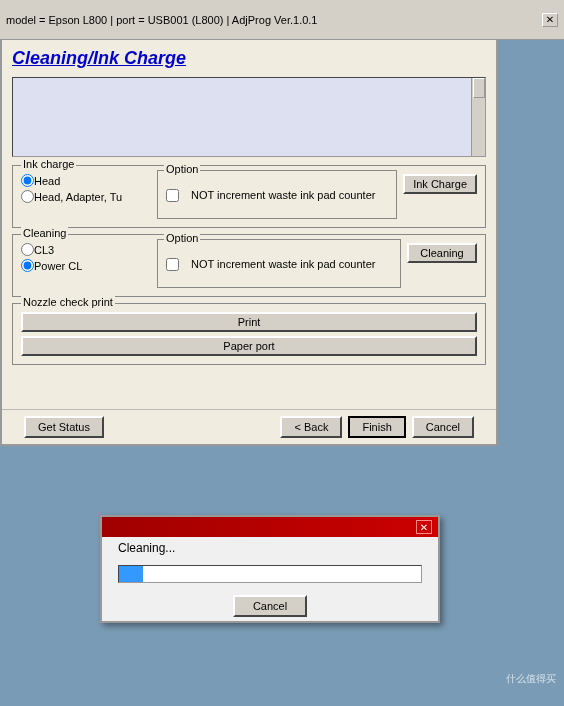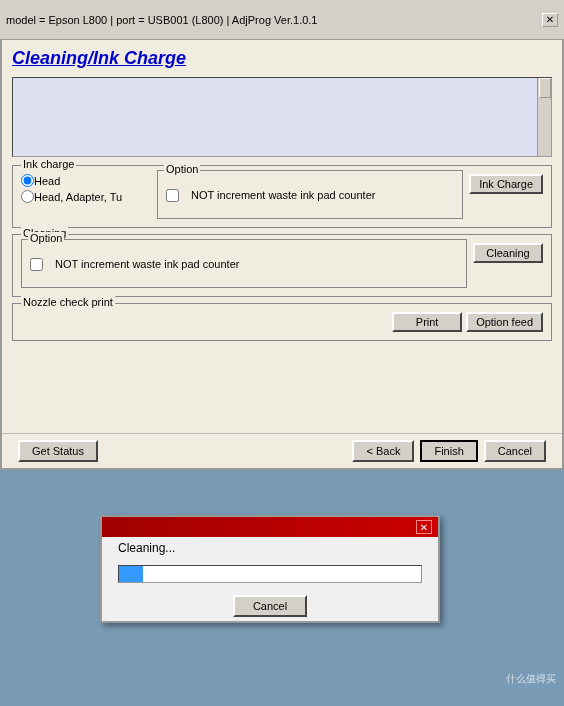--- a/index.html
+++ b/index.html
@@ -39,21 +39,21 @@
       justify-content: center;
       font-size: 10px;
       cursor: pointer;
     }
 
     
     .main-window {
       background: #f0ede0;
       border: 2px solid #999;
       border-top: none;
-      width: 564px;
+      width: 498px;
       position: relative;
     }
 
     
     .content-area {
       padding: 8px 10px;
     }
 
     
     .page-title {
@@ -194,35 +194,33 @@
       top: -8px;
       left: 8px;
       background: #f0ede0;
       padding: 0 2px;
       font-size: 11px;
     }
 
     .nozzle-content {
       display: flex;
       justify-content: flex-end;
-      flex-direction: row;
-      align-items: flex-end;
+      flex-direction: column;
       gap: 4px;
       padding-top: 4px;
     }
 
     
     .footer {
       display: flex;
       align-items: center;
-      padding: 6px 16px;
+      padding: 6px 22px;
       border-top: 1px solid #bbb;
       background: #f0ede0;
       gap: 6px;
-      margin-top: 48px;
     }
     .footer-spacer { flex: 1; }
 
     .footer-btn {
       background: #d4d0c8;
       border: 2px solid;
       border-top-color: #fff;
       border-left-color: #fff;
       border-right-color: #444;
       border-bottom-color: #444;
@@ -368,38 +366,48 @@
         </div>
         <div class="btn-column">
           <button class="action-btn">Ink Charge</button>
         </div>
       </div>
     </div>
 
     <div class="group-box">
       <span class="group-box-label">Cleaning</span>
       <div class="group-row">
+        <div class="radio-group">
+          <div class="radio-item">
+            <input type="radio" name="cleaning" style="">
+            <label>CL3</label>
+          </div>
+          <div class="radio-item">
+            <input type="radio" name="cleaning" checked="" style="">
+            <label>Power CL</label>
+          </div>
+        </div>
         <div class="option-group">
           <span class="option-group-label">Option</span>
           <div class="option-check">
             <input type="checkbox" style="">
             <label>NOT increment waste ink pad counter</label>
           </div>
         </div>
         <div class="btn-column">
           <button class="action-btn">Cleaning</button>
         </div>
       </div>
     </div>
 
     <div class="nozzle-group">
       <span class="nozzle-group-label">Nozzle check print</span>
       <div class="nozzle-content">
         <button class="action-btn">Print</button>
-        <button class="action-btn">Option feed</button>
+        <button class="action-btn">Paper port</button>
       </div>
     </div>
 
     <div style="height: 30px;"></div>
 
   </div>
 
   <div class="footer">
     <button class="footer-btn">Get Status</button>
     <div class="footer-spacer"></div>

